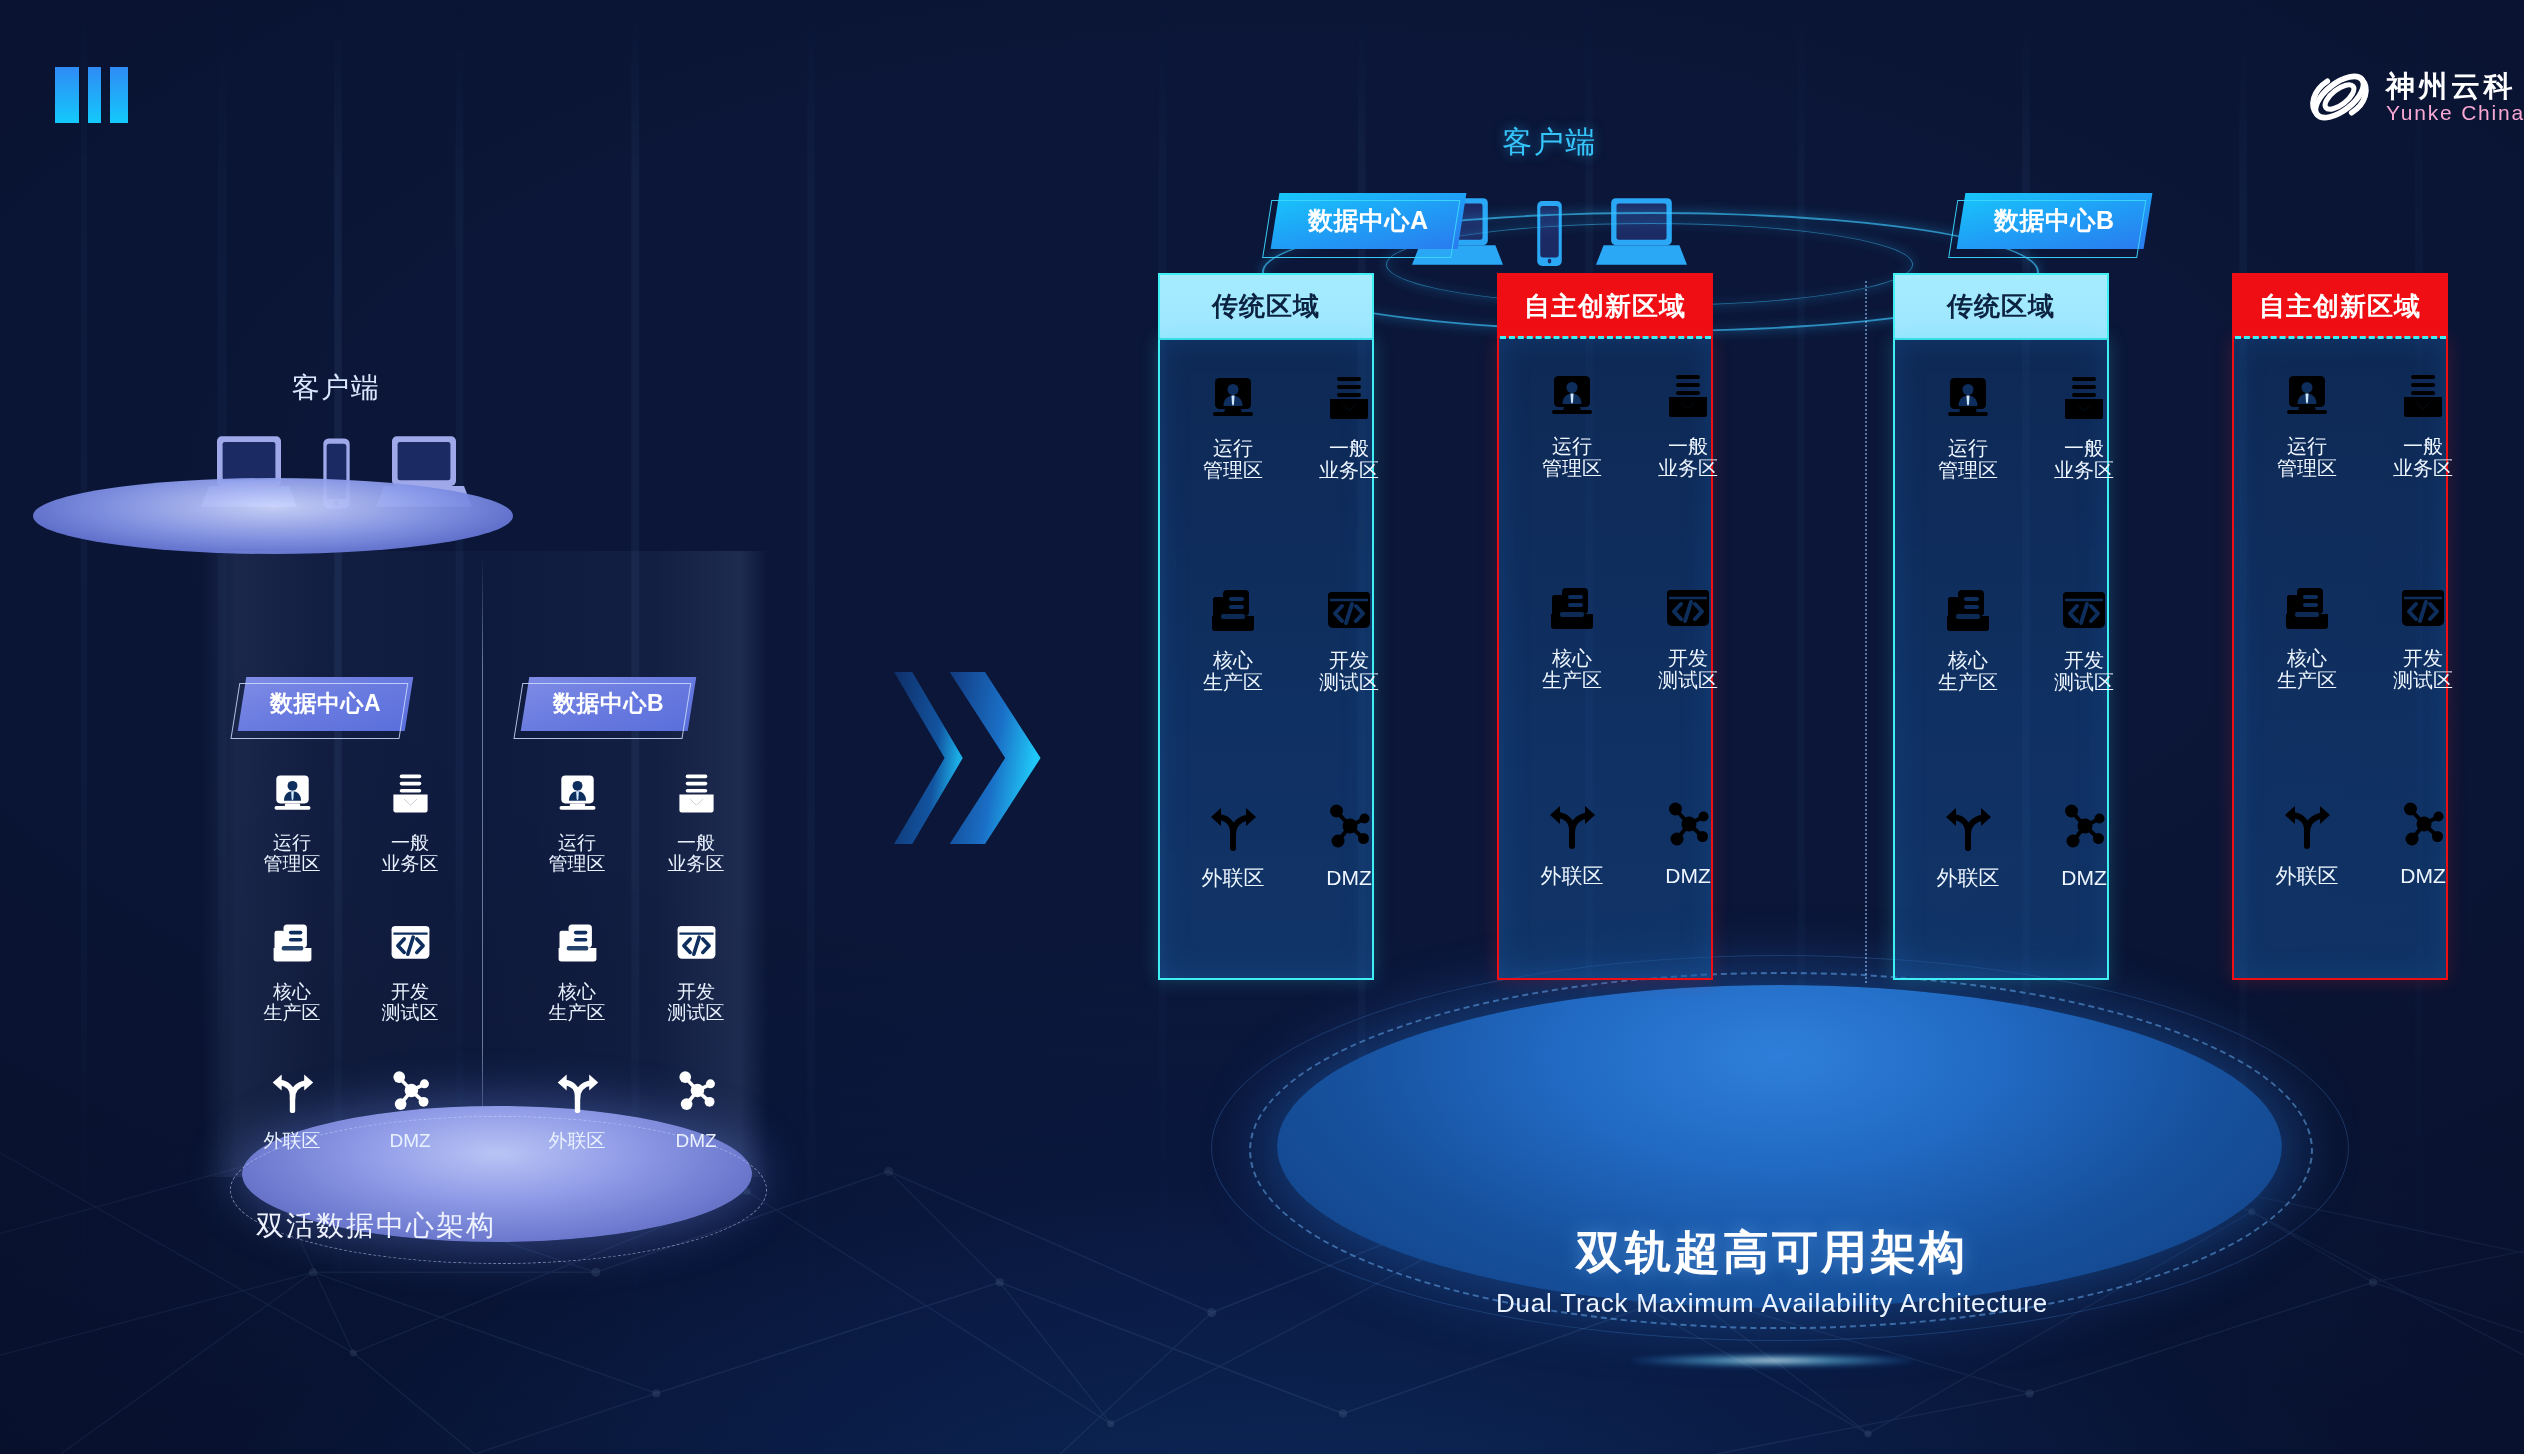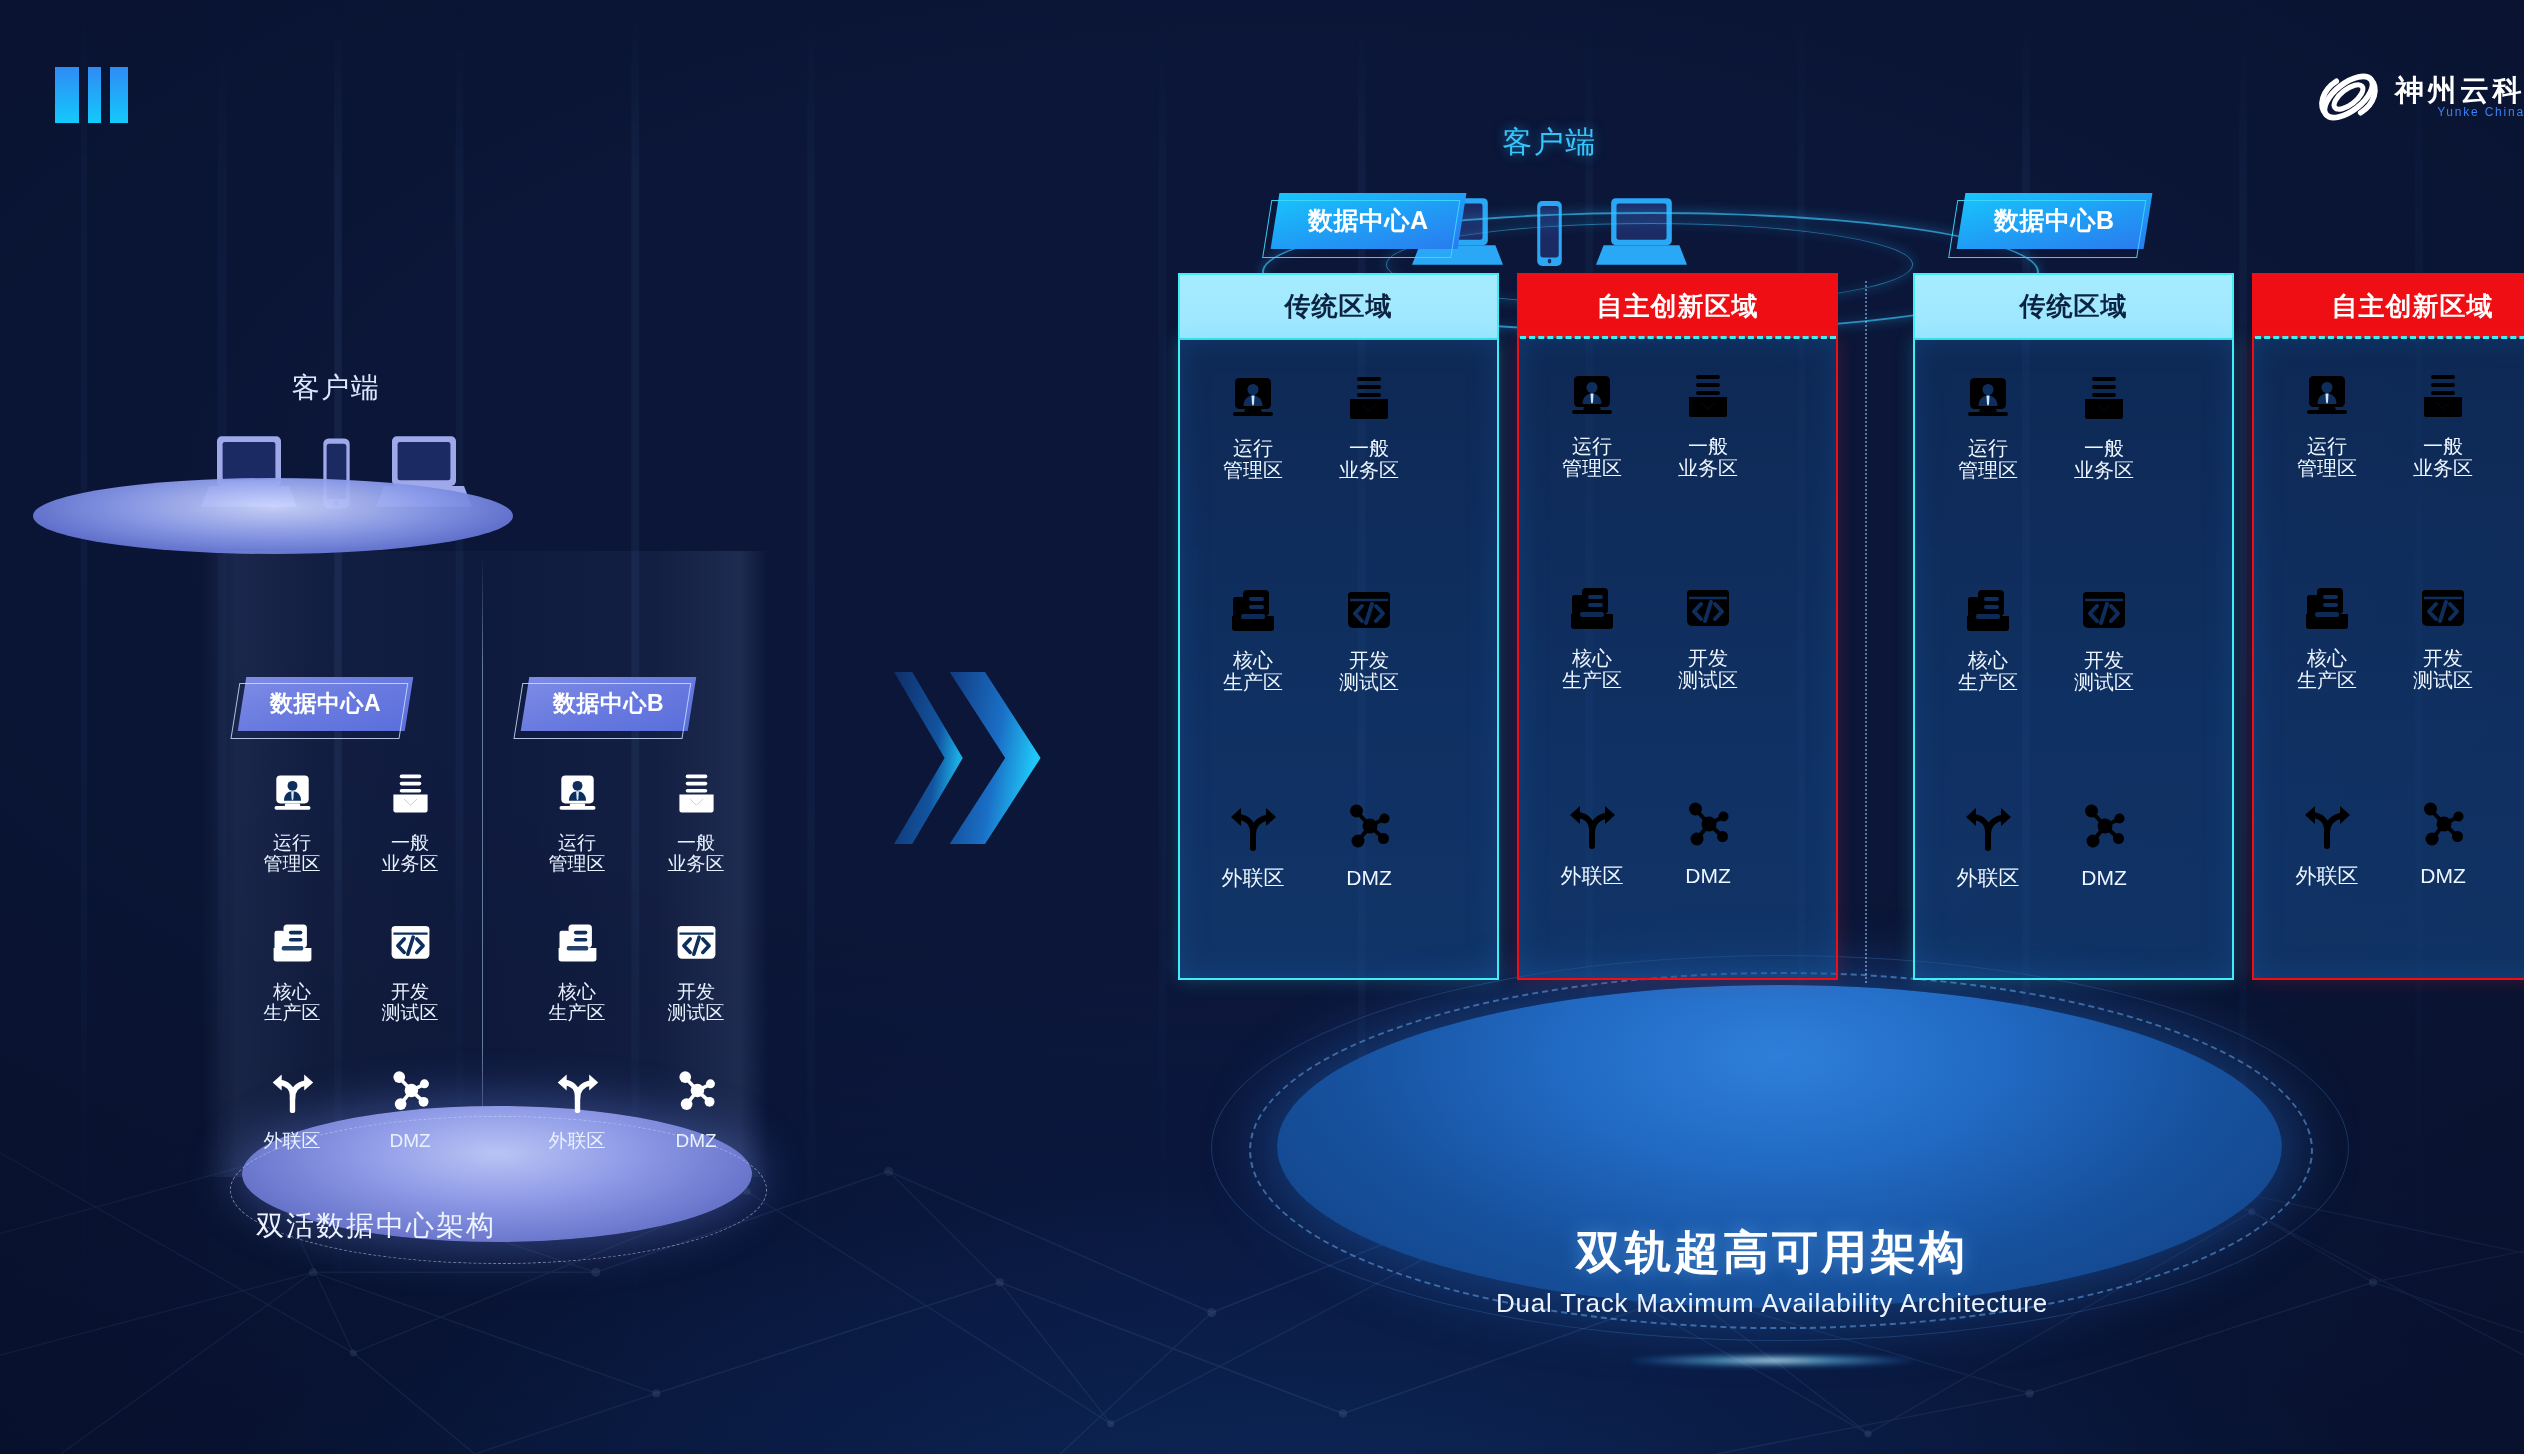--- a/index.html
+++ b/index.html
@@ -50,21 +50,21 @@
   .accent-bars i.b3{width:18px;height:56px;}
   .page-title{
     position:absolute;left:146px;top:61px;
     font-size:53px;font-weight:700;letter-spacing:0.5px;color:#1fc8fb;
     text-shadow:0 0 13px rgba(25,180,255,.38);white-space:nowrap;
   }
   .brand{position:absolute;right:60px;top:66px;display:flex;align-items:center;gap:13px;}
   .brand-mark{width:67px;height:62px;flex:0 0 auto;}
   .brand-txt{display:flex;flex-direction:column;gap:1px;}
   .brand-cn{font-size:29px;font-weight:700;color:#fff;letter-spacing:3.5px;line-height:1;}
-  .brand-en{font-size:12px;color:#3b82f6;letter-spacing:1.8px;line-height:1;font-weight:400;text-align:right;}
+  .brand-en{font-size:21px;color:#f9a8d4;letter-spacing:1.8px;line-height:1;font-weight:400;}
 
   
   .ellipse{position:absolute;border-radius:50%;}
   .zone-label{color:#eaf2ff;text-align:center;line-height:1.12;white-space:pre-line;}
 
   
   .left-diagram{position:absolute;left:0;top:167px;width:904px;height:1086px;}
   .l-client-title{
     position:absolute;left:0;top:202px;width:672px;text-align:center;
     font-size:28px;color:#dbe6ff;letter-spacing:1.5px;
@@ -159,21 +159,21 @@
     color:#fff;font-size:25px;font-weight:700;letter-spacing:0.5px;
     transform:skewX(-9deg);
     background:linear-gradient(165deg,#18c6fb 0%,#1f9ff6 50%,#2a7bef 100%);
   }
   .dc-tag-cyan::after{
     content:"";position:absolute;left:-7px;top:7px;width:100%;height:100%;
     border:1.5px solid rgba(60,215,255,.95);z-index:-1;
   }
   .dc-tag-cyan>span{display:inline-block;transform:skewX(9deg);}
 
-  .zone-box{position:absolute;width:321px;top:212px;height:707px;margin-left:20px;}
+  .zone-box{position:absolute;width:216px;top:212px;height:707px;}
   .zone-box .hdr{
     position:absolute;left:0;top:0;width:100%;height:65px;
     display:flex;align-items:center;justify-content:center;
     font-size:26px;font-weight:700;letter-spacing:1px;box-sizing:border-box;
   }
   .zone-box .body{
     position:absolute;left:0;top:65px;width:100%;height:642px;box-sizing:border-box;
   }
   .zone-box.trad .hdr{background:linear-gradient(180deg,#a6ecff 0%,#9ee6ff 100%);color:#0b2240;
     border:2.5px solid #3ef0f4;border-bottom:none;}

